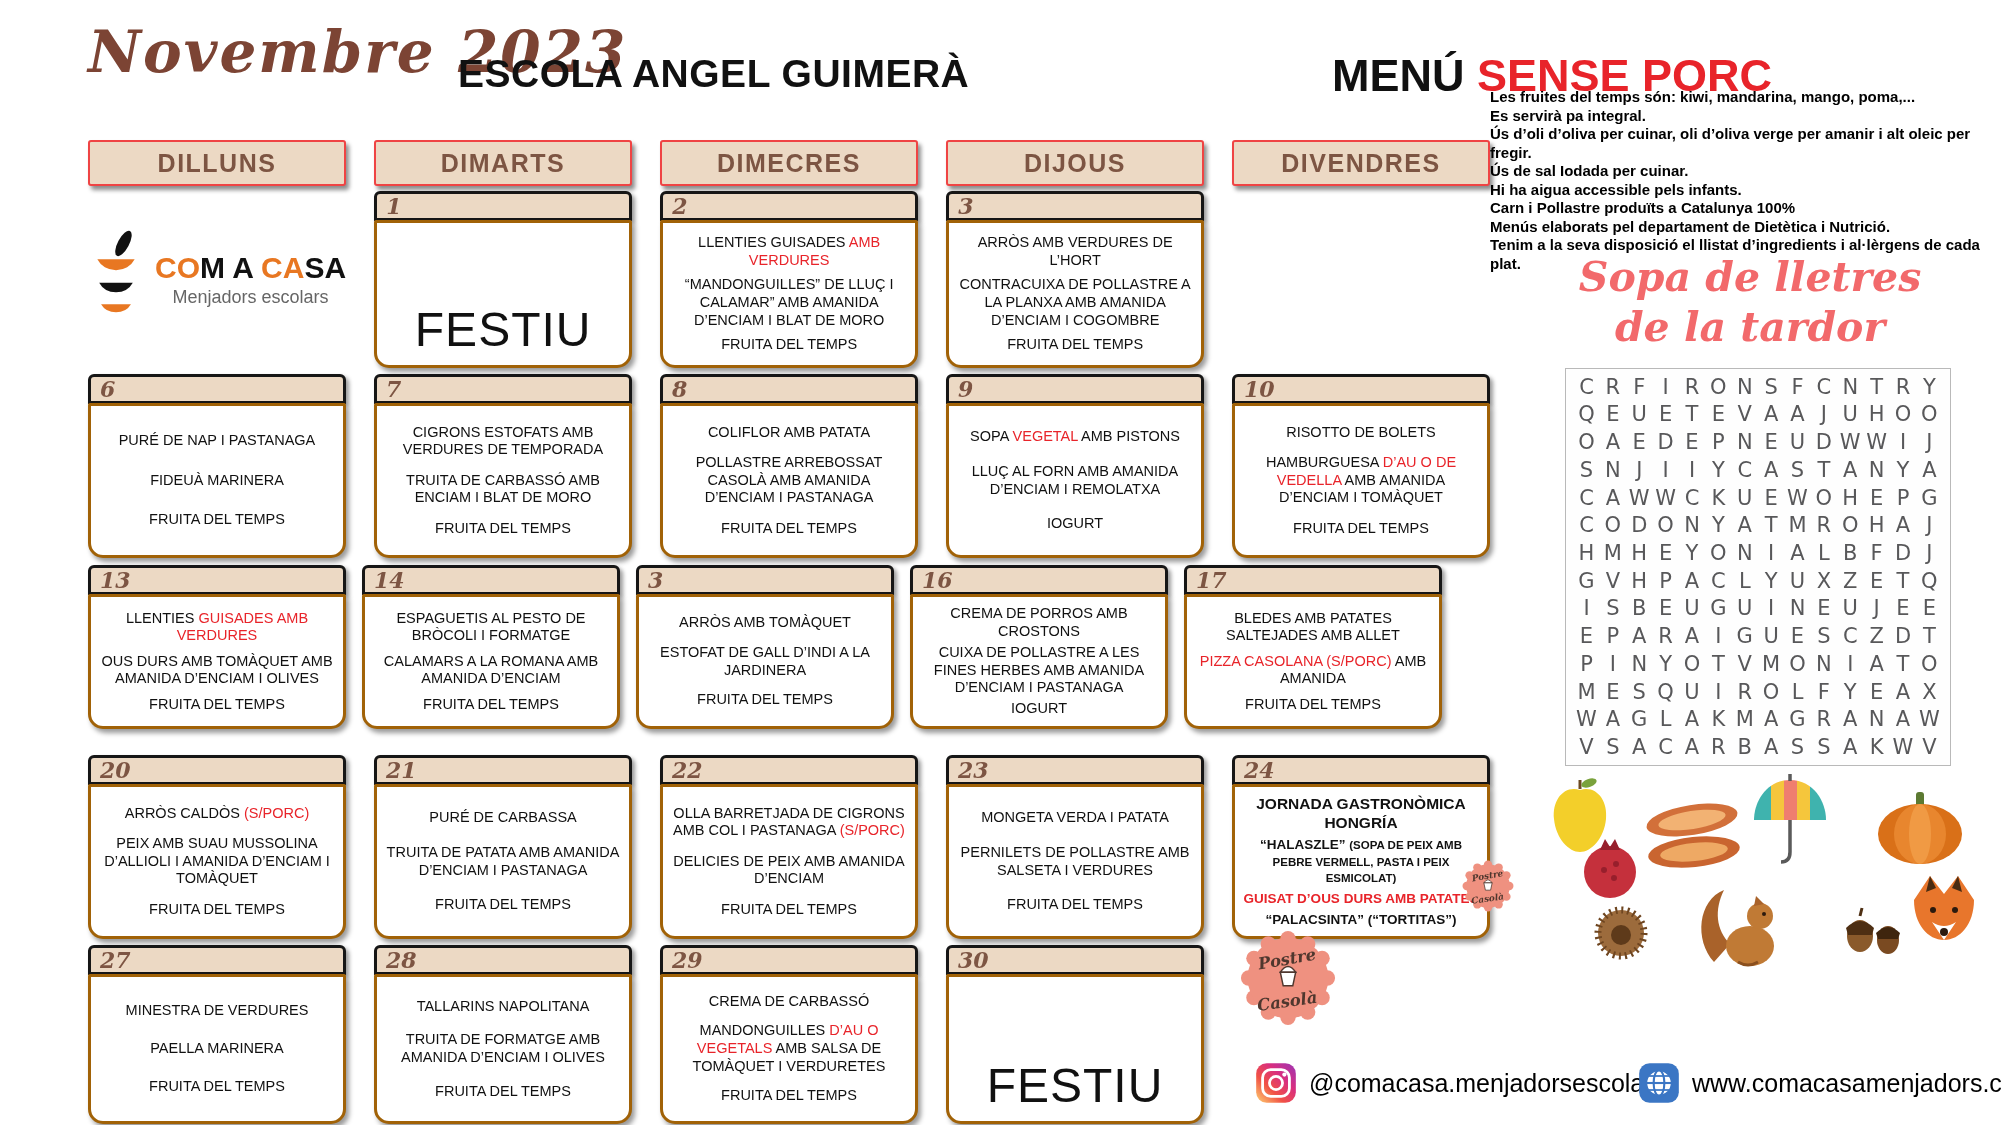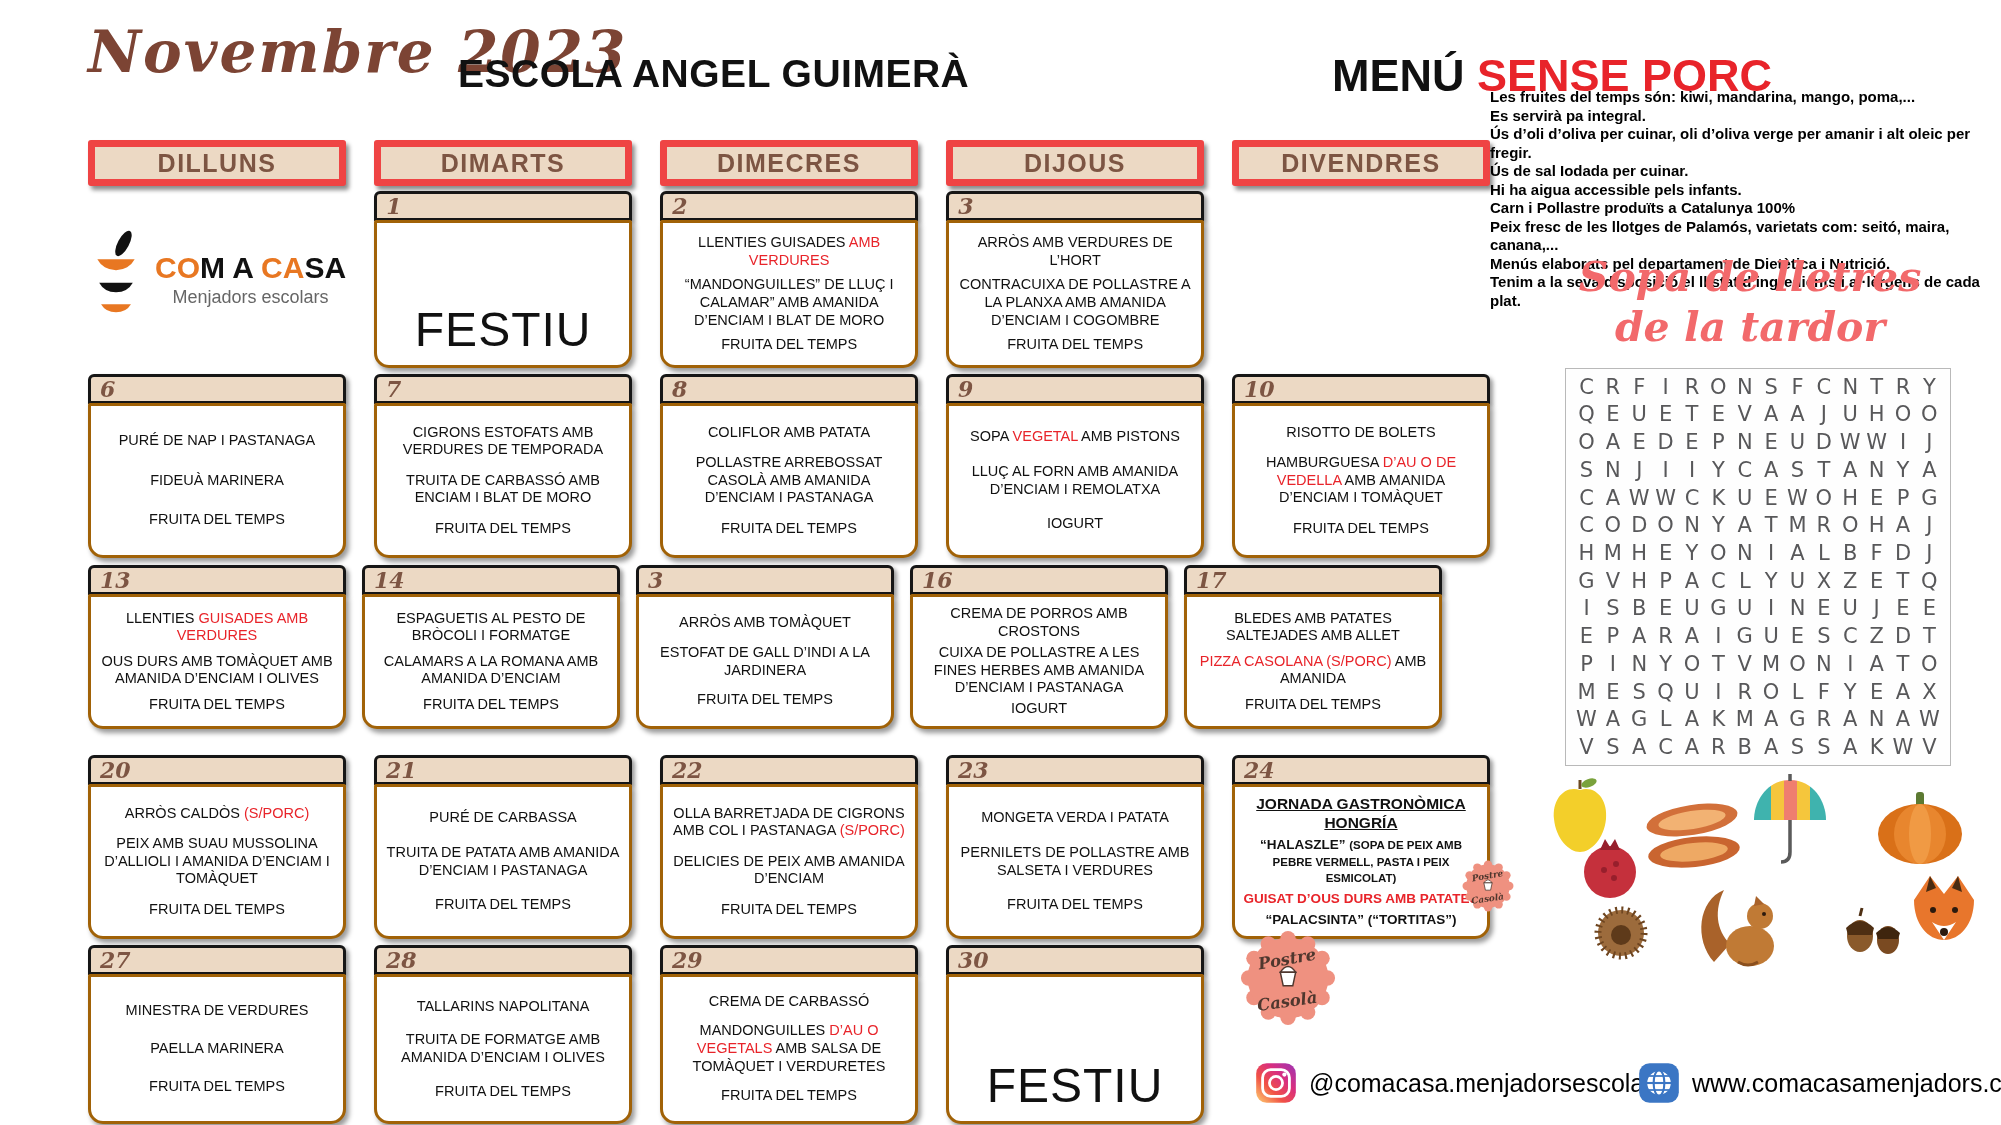--- a/index.html
+++ b/index.html
@@ -12,37 +12,37 @@
   .school-title{position:absolute;left:458px;top:52px;font-size:39px;font-weight:bold;letter-spacing:.5px;}
   .menu-title{position:absolute;left:1332px;top:50px;font-size:45px;font-weight:bold;white-space:nowrap;}
   .menu-title .red-part{color:var(--c-red);}
 
   
   .notes{position:absolute;left:1490px;top:88px;width:508px;font-size:15px;font-weight:bold;
     line-height:18.5px;color:#000;}
 
   
   .cal-row{position:absolute;left:88px;display:flex;gap:28px;width:1404px;}
-  .dayhead{flex:0 0 258px;box-sizing:border-box;background:var(--c-beige);border:7px solid #ef4444;
+  .dayhead{flex:0 0 258px;box-sizing:border-box;background:var(--c-beige);border:2px solid #ef4444;
     border-radius:3px;display:flex;align-items:center;justify-content:center;color:var(--c-brown);
     font-weight:bold;font-size:25px;letter-spacing:1.5px;box-shadow:3px 4px 4px rgba(0,0,0,.45);}
   .slot{flex:0 0 258px;box-sizing:border-box;display:flex;align-items:center;justify-content:center;}
   .day-cell{width:100%;height:100%;display:flex;flex-direction:column;}
   .tab{flex:0 0 30px;box-sizing:border-box;background:var(--c-beige);border:3px solid #161616;
     border-radius:6px 6px 0 0;display:flex;align-items:center;padding-left:9px;
     box-shadow:3px 3px 4px rgba(0,0,0,.4);}
   .tab .num{font-family:"DejaVu Serif",serif;font-style:italic;font-weight:bold;
     font-size:22px;color:var(--c-brown);line-height:1;}
   .cell-body{flex:1;box-sizing:border-box;background:#fff;border:3px solid #a16207;margin-top:-1px;
     border-radius:2px 2px 15px 15px;box-shadow:3px 4px 5px rgba(0,0,0,.4);
     display:flex;flex-direction:column;justify-content:space-evenly;align-items:center;
     text-align:center;padding:5px 8px;font-size:14.5px;line-height:1.22;}
   .dish{width:100%;}
   .red{color:var(--c-red);}
-  .und{text-decoration:underline;}
+  .und{}
   .bd{font-weight:bold;}
   .sm{font-size:11.5px;}
   .festiu{justify-content:flex-end;}
   .festiu-text{font-size:48px;letter-spacing:1px;font-weight:400;}
   .d24{font-size:13.5px;font-weight:bold;line-height:1.25;padding:3px 5px;}
   .d24 .dish:first-child{font-size:15.5px;}
 
   
   .ccc{display:flex;align-items:center;gap:11px;}
   .ccc-text{display:flex;flex-direction:column;align-items:center;}
@@ -84,21 +84,20 @@
   <div class="school-title">ESCOLA ANGEL GUIMERÀ</div>
   <div class="menu-title"><span>MENÚ</span> <span class="red-part">SENSE PORC</span></div>
 
   <div class="notes" id="notes">
       <div class="note-line">Les fruites del temps són: kiwi, mandarina, mango, poma,...</div>
       <div class="note-line">Es servirà pa integral.</div>
       <div class="note-line">Ús d’oli d’oliva per cuinar, oli d’oliva verge per amanir i alt oleic per fregir.</div>
       <div class="note-line">Ús de sal Iodada per cuinar.</div>
       <div class="note-line">Hi ha aigua accessible pels infants.</div>
       <div class="note-line">Carn i Pollastre produïts a Catalunya 100%</div>
-      <div class="note-line">Peix fresc de les llotges de Palamós, varietats com: seitó, maira, canana,...</div>
       <div class="note-line">Menús elaborats pel departament de Dietètica i Nutrició.</div>
       <div class="note-line">Tenim a la seva disposició el llistat d’ingredients i al·lèrgens de cada plat.</div>
     </div>
 
   <div id="calendar">
       <div class="cal-row" style="top: 140px; height: 46px;">
         <div class="dayhead">DILLUNS</div>
         <div class="dayhead">DIMARTS</div>
         <div class="dayhead">DIMECRES</div>
         <div class="dayhead">DIJOUS</div>

